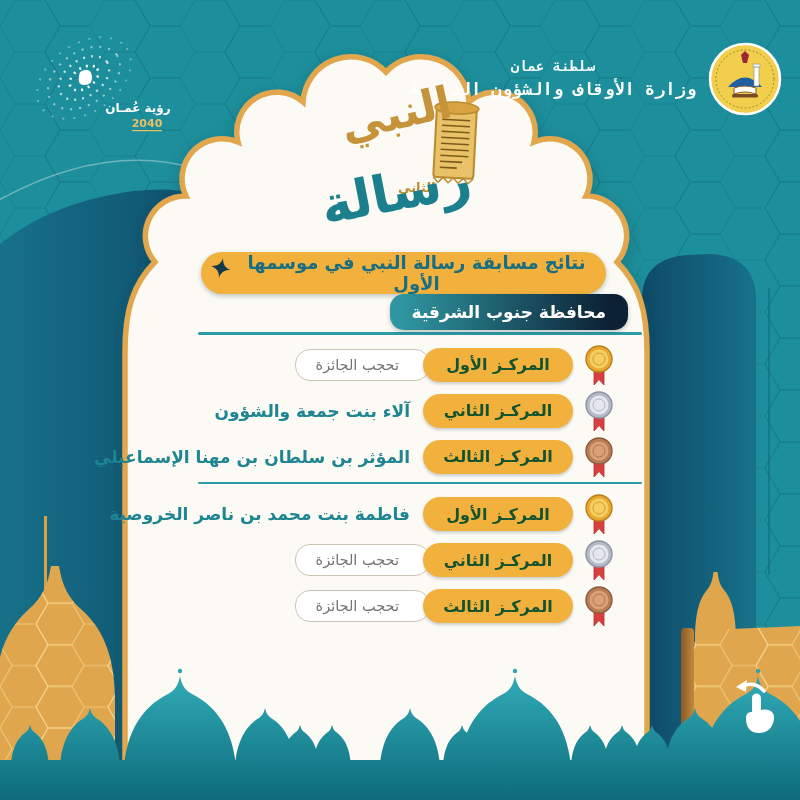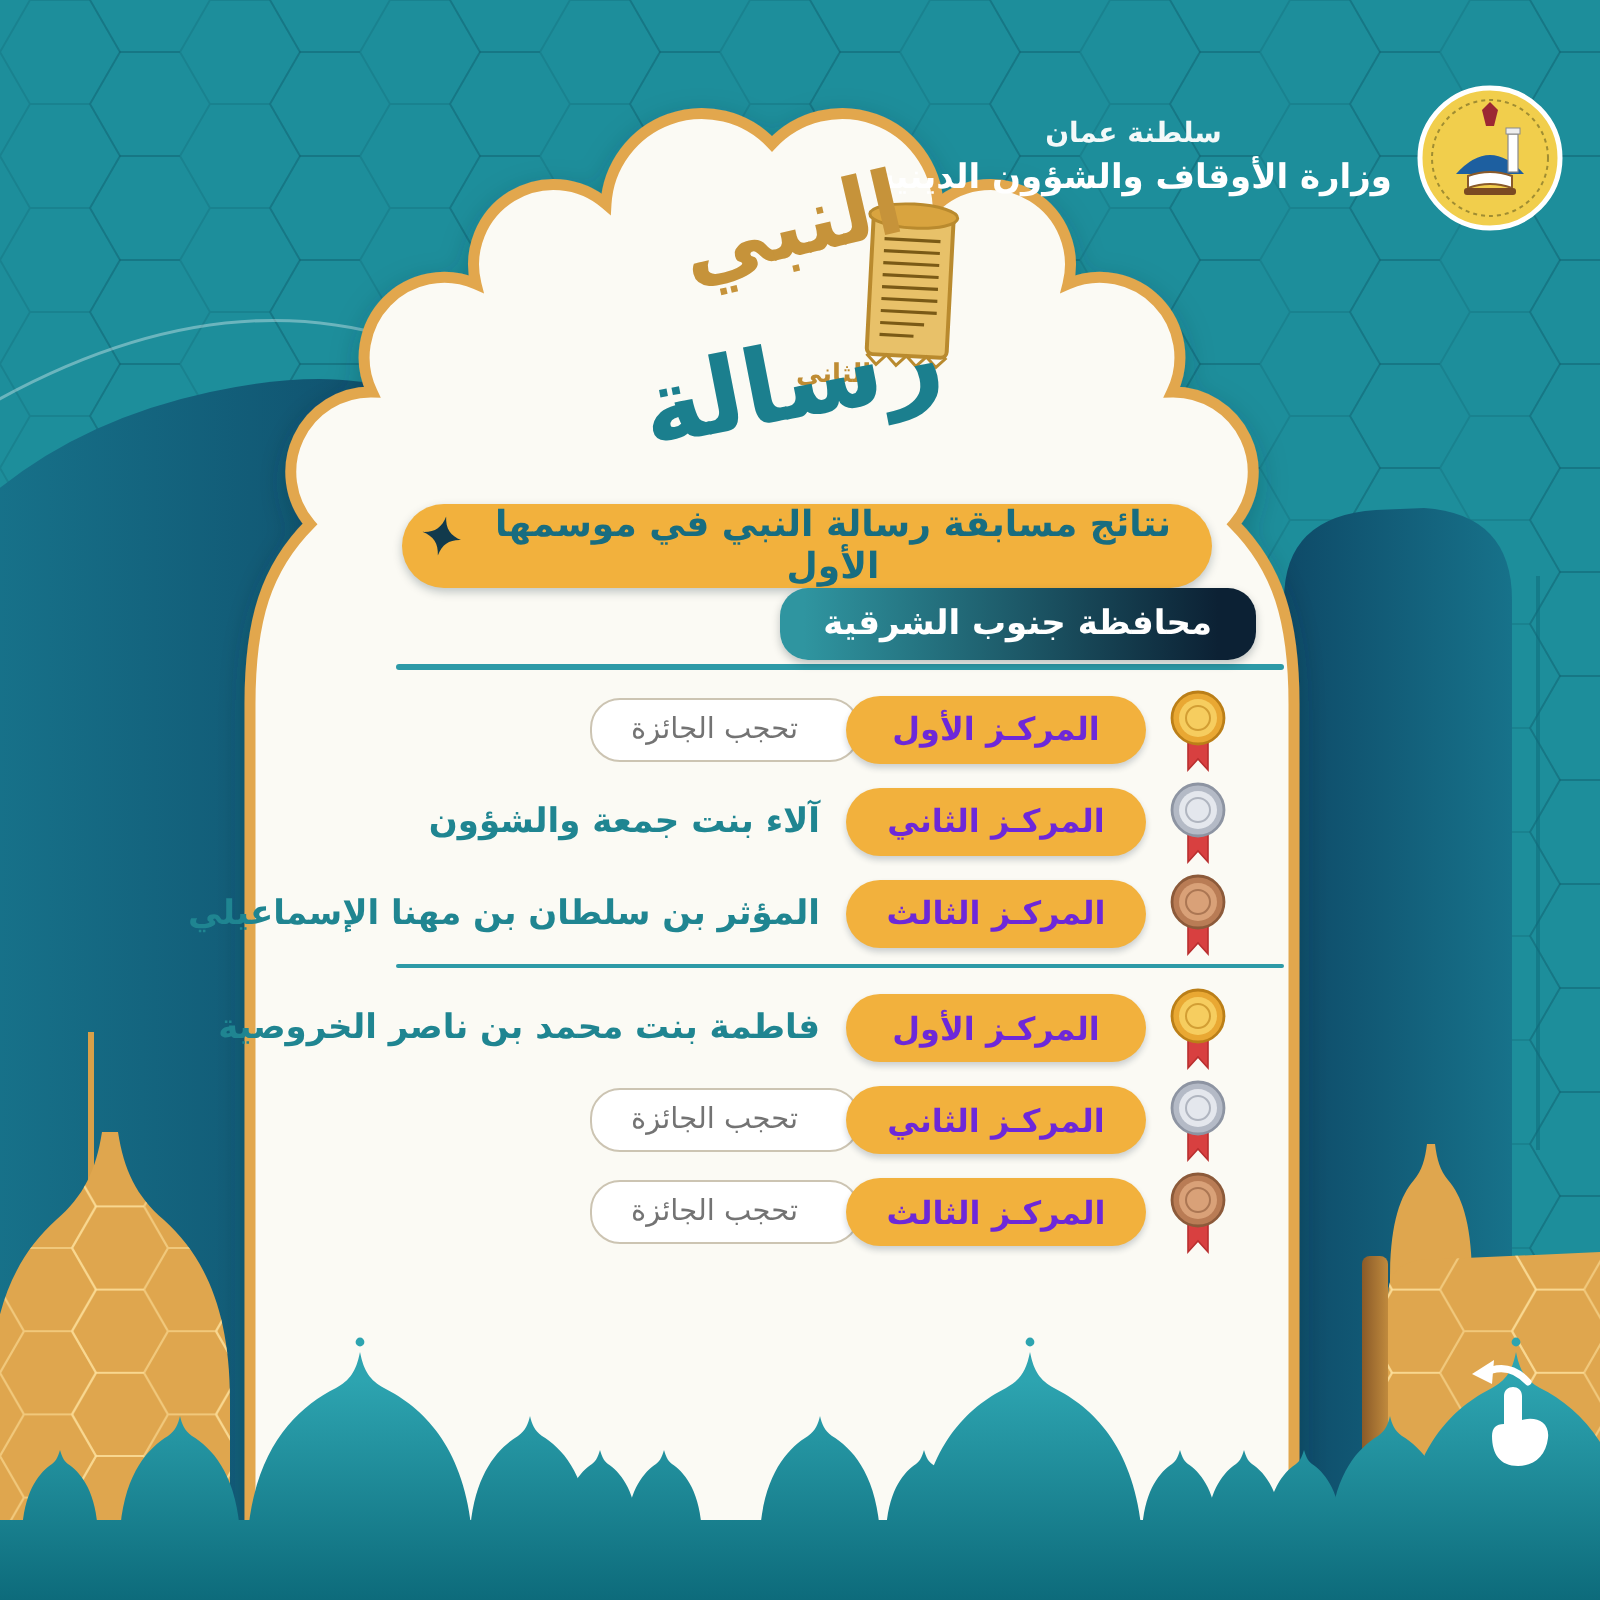--- a/index.html
+++ b/index.html
@@ -2,21 +2,21 @@
 <html lang="ar"><head>
 <meta charset="utf-8">
 <style>
   html,body{margin:0;padding:0;background:#0e6b7a;}
   .canvas{position:relative;width:800px;height:800px;overflow:hidden;
           font-family:"DejaVu Sans",sans-serif;background:#1d8e9b;direction:rtl;}
   .decor{position:absolute;inset:0;z-index:0;}
 
   
   .vision{position:absolute;left:14px;top:22px;z-index:3;}
-  .ministry{position:absolute;right:18px;top:42px;z-index:3;display:flex;align-items:center;gap:12px;}
+  .ministry{position:absolute;right:18px;top:42px;z-index:3;display:flex;align-items:center;gap:12px;font-family:Liberation Mono, monospace;}
   .ministry-text{display:flex;flex-direction:column;align-items:center;color:#ffffff;text-align:center;}
   .ministry-text .l1{font-size:14px;font-weight:bold;opacity:.95;letter-spacing:1px;}
   .ministry-text .l2{font-size:17px;font-weight:bold;margin-top:4px;}
 
   
   .logo{position:absolute;left:312px;top:88px;width:200px;height:160px;z-index:3;}
   .logo .w2{position:absolute;left:28px;top:4px;font-size:44px;font-weight:bold;color:#c6933a;
             transform:rotate(-13deg);line-height:1;}
   .logo .w1{position:absolute;left:8px;top:78px;font-size:52px;font-weight:bold;color:#1b7f8e;
             transform:rotate(-11deg);line-height:1;}
@@ -33,21 +33,21 @@
   .section{}
   .sec-head{display:inline-flex;align-items:center;height:36px;padding:0 22px;margin-right:14px;
             border-radius:14px;color:#ffffff;font-weight:bold;font-size:17px;
             background:linear-gradient(to left,#0c2134 8%,#2f95a0 95%);
             box-shadow:0 2px 4px rgba(10,30,40,.25);}
   .sec-line{width:100%;height:2.5px;background:#2d9aa7;border-radius:2px;margin-top:2px;}
   .rows{margin-top:7px;}
   .row{display:flex;align-items:center;height:46px;padding-right:26px;gap:9px;}
   .medal{flex-shrink:0;}
   .rank-pill{display:flex;align-items:center;justify-content:center;height:34px;min-width:122px;
-             padding:0 14px;background:#f2b13d;border-radius:17px;color:#6d28d9;font-weight:bold;
+             padding:0 14px;background:#f2b13d;border-radius:17px;color:#14532d;font-weight:bold;
              font-size:16px;z-index:2;box-shadow:0 2px 3px rgba(20,40,60,.2);white-space:nowrap;}
   .result-pill{display:flex;align-items:center;height:30px;margin-right:-16px;padding:0 30px 0 20px;
                background:#ffffff;border:1.5px solid #ccc4b2;border-radius:15px;color:#737373;
                font-size:14.5px;z-index:1;white-space:nowrap;}
   .result-name{color:#1f8591;font-weight:bold;font-size:17px;white-space:nowrap;margin-right:4px;}
 
   
   .medal.gold   .m-outer{fill:#e9a833;} .medal.gold   .m-inner{fill:#f6cd5f;} .medal.gold   .m-ring{stroke:#bb7f18;}
   .medal.silver .m-outer{fill:#b4bac6;} .medal.silver .m-inner{fill:#e4e7ed;} .medal.silver .m-ring{stroke:#8d94a2;}
   .medal.bronze .m-outer{fill:#b97c55;} .medal.bronze .m-inner{fill:#d9a178;} .medal.bronze .m-ring{stroke:#8c5a3a;}
@@ -159,20 +159,34 @@
       <use href="#cres" transform="translate(462,717) rotate(90) scale(0.38)"></use>
       <path d="M571,766 C572,745 580,736 586,732 C588.5,730 589,728 590,725 C591,728 591.5,730 594,732 C600,736 608,745 609,766 Z"></path>
       <use href="#cres" transform="translate(590,717) rotate(90) scale(0.38)"></use>
       <path d="M603,766 C604,745 612,736 618,732 C620.5,730 621,728 622,725 C623,728 623.5,730 626,732 C632,736 640,745 641,766 Z"></path>
       <use href="#cres" transform="translate(622,717) rotate(90) scale(0.38)"></use>
       <path d="M633,766 C634,745 642,736 648,732 C650.5,730 651,728 652,725 C653,728 653.5,730 656,732 C662,736 670,745 671,766 Z"></path>
       <use href="#cres" transform="translate(652,717) rotate(90) scale(0.38)"></use>
     </g>
   </svg>
 
+  <div class="vision">
+    <svg width="170" height="120" viewBox="0 0 170 120">
+      <g transform="translate(70,56) rotate(-35)" stroke="#ffffff" fill="none">
+        <ellipse rx="16" ry="10" stroke-width="2.6" stroke-dasharray="2 5" opacity="0.95"></ellipse>
+        <ellipse rx="28" ry="18" stroke-width="2.3" stroke-dasharray="2 6" opacity="0.75"></ellipse>
+        <ellipse rx="40" ry="26" stroke-width="2" stroke-dasharray="2 7" opacity="0.55"></ellipse>
+        <ellipse rx="52" ry="34" stroke-width="1.8" stroke-dasharray="2 9" opacity="0.38"></ellipse>
+      </g>
+      <path d="M66,50 q10,-6 12,4 q1,9 -8,9 q-8,0 -4,-13 Z" fill="#ffffff"></path>
+      <text x="124" y="90" text-anchor="middle" font-size="12" font-weight="bold" fill="#ffffff">رؤية عُمـان</text>
+      <text x="133" y="105" text-anchor="middle" font-size="11" font-weight="bold" fill="#e9c06a">2040</text>
+      <rect x="118" y="108" width="30" height="1.2" fill="#e9c06a"></rect>
+    </svg>
+  </div>
 
   <div class="ministry">
     <svg width="74" height="74" viewBox="0 0 74 74">
       <circle cx="37" cy="37" r="35" fill="#f1ce4c" stroke="#ffffff" stroke-width="2.5"></circle>
       <circle cx="37" cy="37" r="29" fill="none" stroke="#6b6322" stroke-width="1" stroke-dasharray="2 2" opacity="0.6"></circle>
       <path d="M20,45 Q37,26 54,45 Z" fill="#1d5fa0"></path>
       <rect x="46" y="25" width="5" height="19" fill="#ffffff" stroke="#8a8a8a" stroke-width="0.6"></rect>
       <rect x="45" y="22" width="7" height="3" fill="#eeeeee" stroke="#8a8a8a" stroke-width="0.5"></rect>
       <path d="M33,13 l4,-4 l4,4 l-2,8 l-4,0 Z" fill="#9c2733"></path>
       <path d="M26,46 q11,-4 22,0 l0,6 q-11,-4 -22,0 Z" fill="#ffffff" stroke="#8a5a2a" stroke-width="1"></path>

